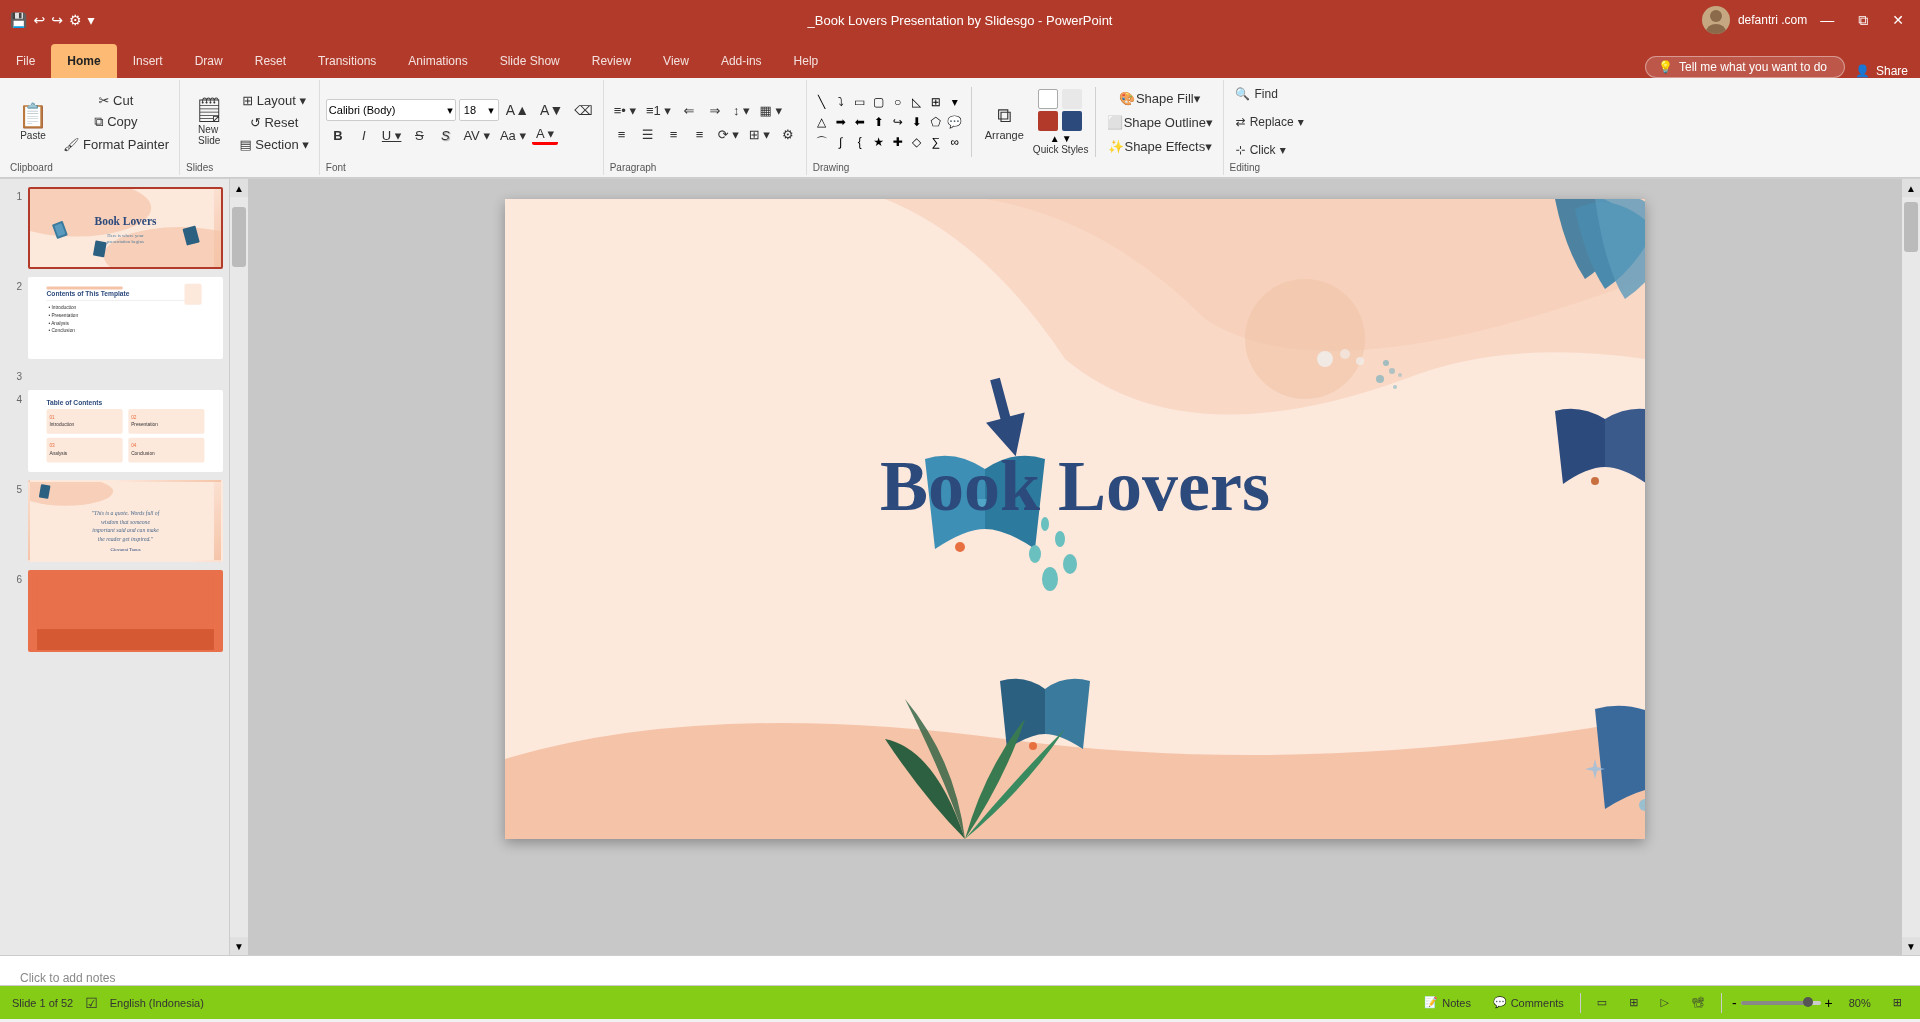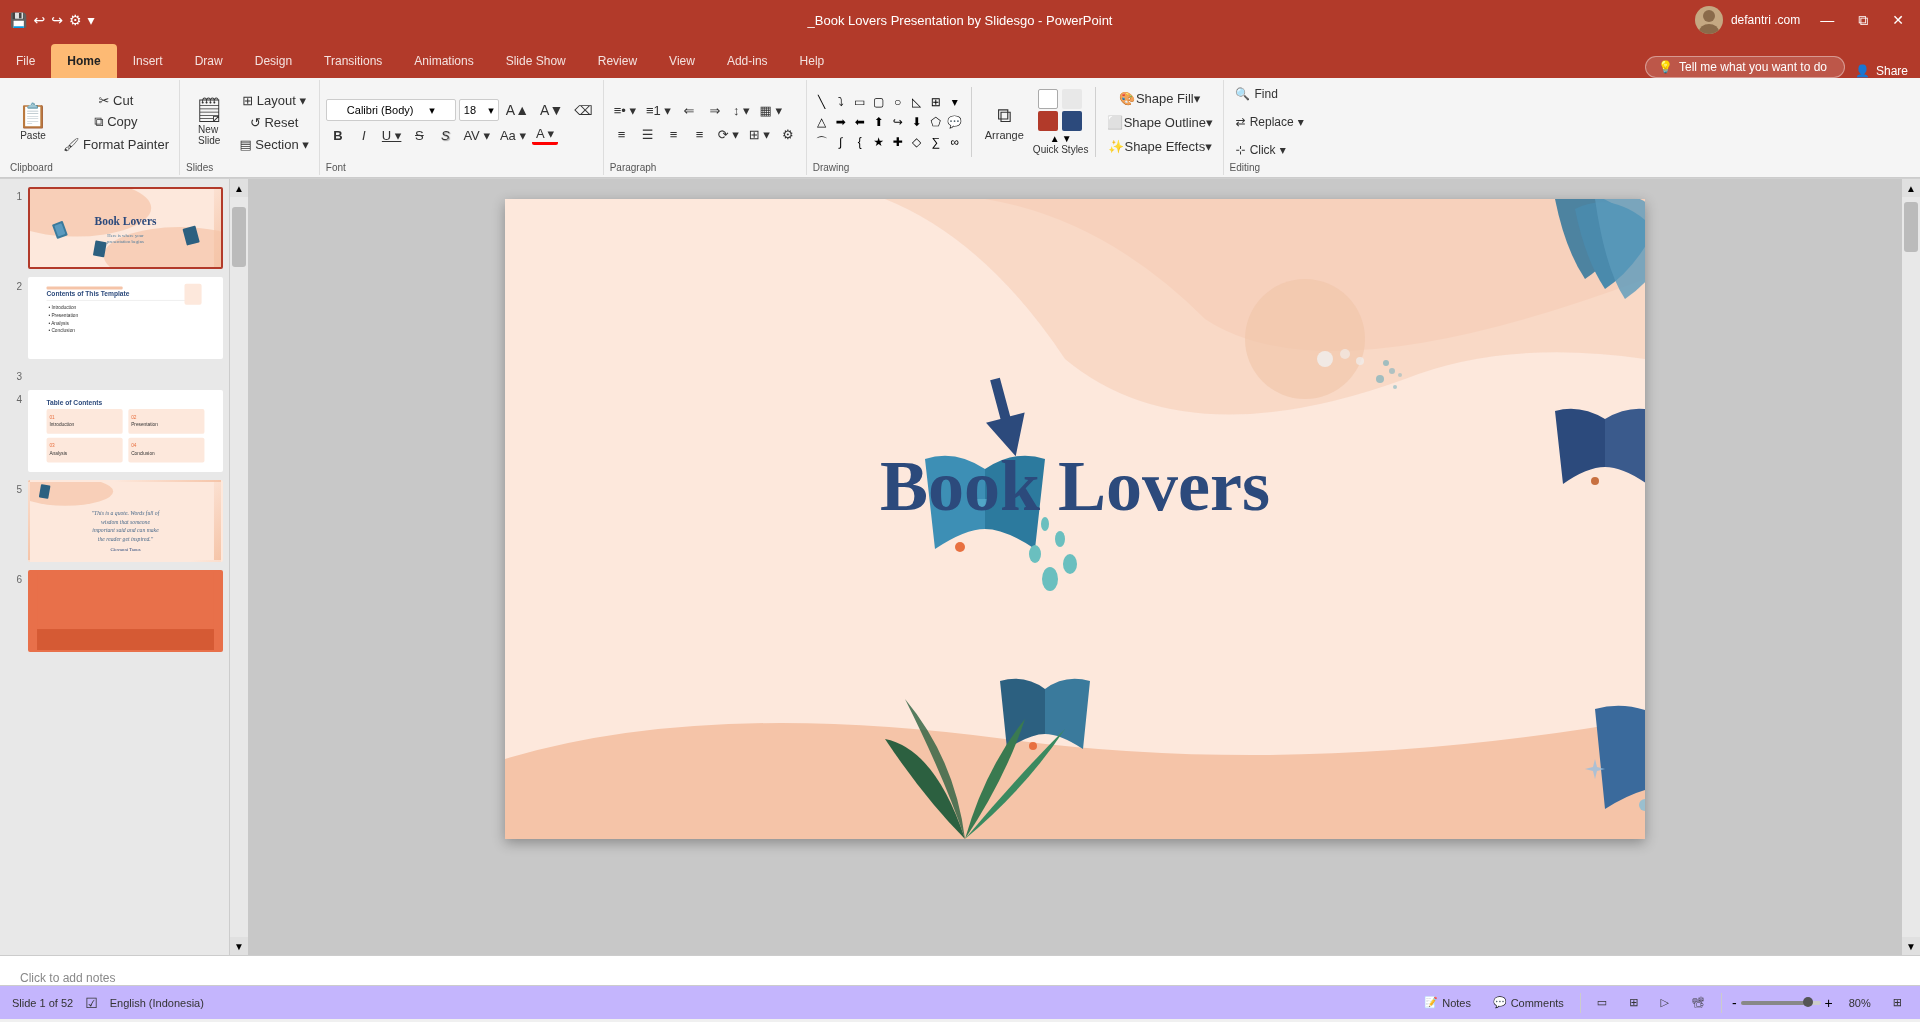--- a/index.html
+++ b/index.html
@@ -10,21 +10,21 @@
       height: 40px;
       background: #b23a2a;
       display: flex;
       align-items: center;
       justify-content: space-between;
       padding: 0 10px;
       color: white;
     }
     #title-bar .left-icons { display: flex; align-items: center; gap: 6px; }
     #title-bar .title { position: absolute; left: 50%; transform: translateX(-50%); font-size: 13px; color: white; }
-    #title-bar .right-icons { display: flex; align-items: center; gap: 14px; margin-left: auto; }
+    #title-bar .right-icons { display: flex; align-items: center; gap: 7px; margin-left: auto; }
     .title-bar-icon { color: white; font-size: 14px; cursor: pointer; }
     .window-controls { display: flex; gap: 12px; }
     .win-btn { color: white; font-size: 14px; cursor: pointer; padding: 2px 6px; }
 
     
     #ribbon {
       background: #f5f5f5;
       border-bottom: 1px solid #d0d0d0;
     }
 
@@ -117,21 +117,21 @@
     .rb-small-btn.underline { text-decoration: underline; }
     .rb-small-btn.strike { text-decoration: line-through; }
 
     .font-selector {
       display: flex;
       align-items: center;
       border: 1px solid #ccc;
       border-radius: 2px;
       background: white;
       height: 22px;
-      padding: 0 20px;
+      padding: 0 2px;
       font-size: 11px;
       min-width: 130px;
       cursor: pointer;
     }
     .font-size-selector {
       display: flex;
       align-items: center;
       border: 1px solid #ccc;
       border-radius: 2px;
       background: white;
@@ -220,21 +220,21 @@
       height: 640px;
       background: #fde8dc;
       box-shadow: 0 4px 12px rgba(0,0,0,0.3);
       position: relative;
       overflow: hidden;
     }
 
     
     #status-bar {
       height: 34px;
-      background: #c4b5fd;
+      background: #84cc16;
       border-top: 1px solid #ccc;
       display: flex;
       align-items: center;
       padding: 0 12px;
       justify-content: space-between;
     }
     .status-left { display: flex; align-items: center; gap: 12px; font-size: 11px; color: #333; }
     .status-right { display: flex; align-items: center; gap: 10px; }
     .status-btn { display: flex; align-items: center; gap: 4px; font-size: 11px; color: #333; cursor: pointer; padding: 2px 6px; border-radius: 3px; }
     .zoom-slider { display: flex; align-items: center; gap: 4px; }
@@ -385,21 +385,21 @@
   </div>
 </div>
 
 <div id="ribbon">
 
   <div id="tab-bar">
     <div class="ribbon-tab">File</div>
     <div class="ribbon-tab active">Home</div>
     <div class="ribbon-tab">Insert</div>
     <div class="ribbon-tab">Draw</div>
-    <div class="ribbon-tab">Design</div>
+    <div class="ribbon-tab">Reset</div>
     <div class="ribbon-tab">Transitions</div>
     <div class="ribbon-tab">Animations</div>
     <div class="ribbon-tab">Slide Show</div>
     <div class="ribbon-tab">Review</div>
     <div class="ribbon-tab">View</div>
     <div class="ribbon-tab">Add-ins</div>
     <div class="ribbon-tab">Help</div>
     <div style="margin-left: auto; display: flex; align-items: center; padding-right: 10px;">
       <div class="tell-me-box">
         <span>💡</span>

